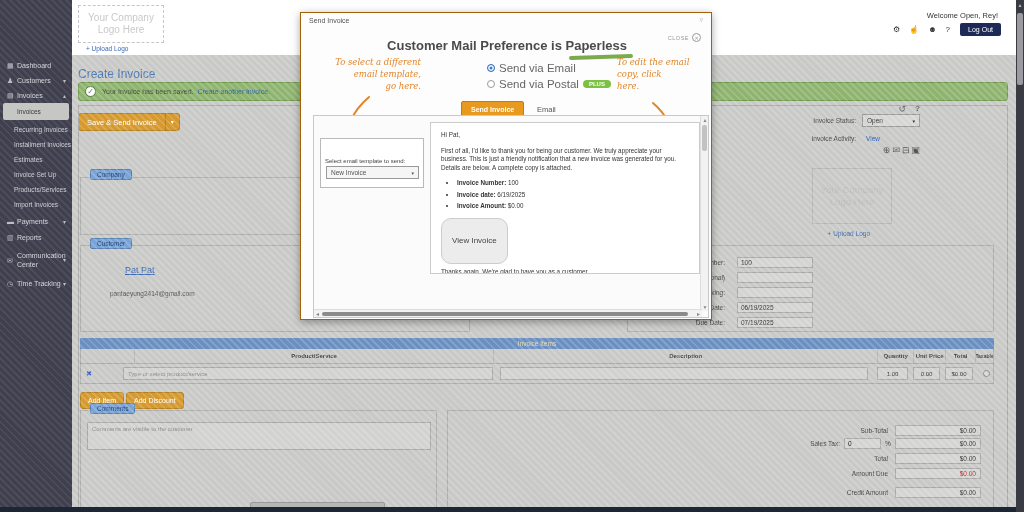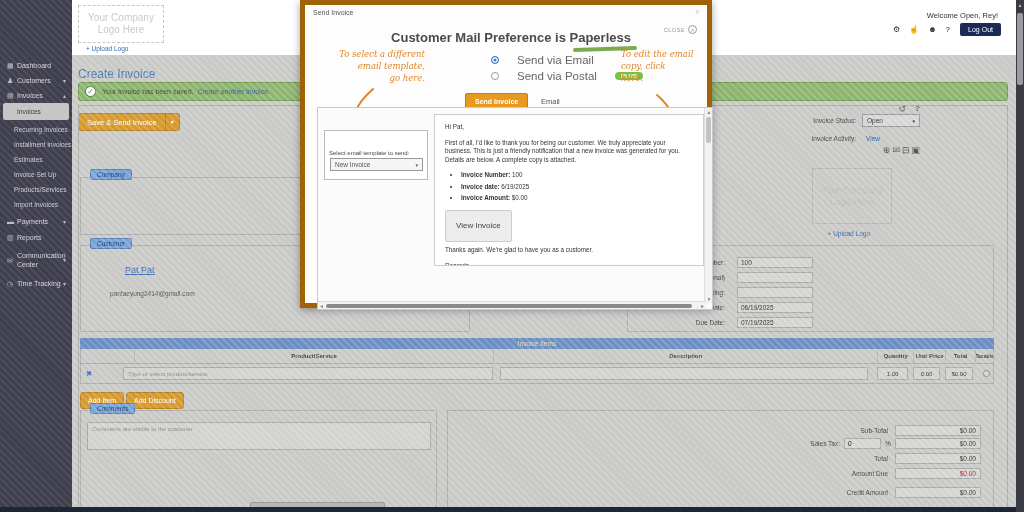--- a/index.html
+++ b/index.html
@@ -132,34 +132,34 @@
     border:1px solid #9a9a98; border-radius:2px 2px 0 0; z-index:5; }
   #bottom-strip { position:absolute; left:0; top:507px; width:1024px; height:5px; background:#1d2634; z-index:6; }
 
   
   #page-scroll { position:absolute; right:0; top:0; width:8px; height:512px; background:#3a3a44; z-index:7; }
   #page-scroll .arr { position:absolute; left:0; width:8px; font-size:5px; color:#b9b9bf; text-align:center; cursor:pointer; }
   #page-scroll .thumb { position:absolute; left:1px; top:13px; width:6px; height:72px; background:#9a9aa0;
     border-radius:2px; cursor:pointer; }
 
   
-  #modal { position:absolute; left:300px; top:0; width:412px; height:308px; background:#fdfdfd;
-    border:5px solid #a16207; box-shadow:0 2px 8px rgba(0,0,0,0.35); z-index:10; }
+  #modal { position:absolute; left:300px; top:12px; width:412px; height:308px; background:#fdfdfd;
+    border:1px solid #a16207; box-shadow:0 2px 8px rgba(0,0,0,0.35); z-index:10; }
   #modal-title { position:absolute; left:8px; top:4px; font-size:7px; color:#555; }
   #modal-corner-ic { position:absolute; right:8px; top:3px; font-size:7px; color:#aaa; cursor:pointer; }
   #modal-close { position:absolute; right:10px; top:20px; display:flex; align-items:center; gap:3px;
     cursor:pointer; }
   #modal-close .txt { font-size:5.5px; color:#999; letter-spacing:0.5px; }
   #modal-close .circ { width:9px; height:9px; border:1px solid #999; border-radius:50%; color:#999;
     font-size:5px; line-height:8px; text-align:center; }
   #modal-heading { position:absolute; left:0; top:25px; width:412px; text-align:center;
     font-size:13px; font-weight:bold; color:#4a4a4a; }
   #swoosh { position:absolute; left:268px; top:42px; width:64px; height:4px; background:#7cab4e;
     border-radius:3px; transform:rotate(-2deg); }
-  .radio-row { position:absolute; left:186px; display:flex; align-items:center; gap:18px; cursor:pointer; }
+  .radio-row { position:absolute; left:186px; display:flex; align-items:center; gap:4px; cursor:pointer; }
   #radio-email { top:49px; } #radio-postal { top:65px; }
   .radio { width:8px; height:8px; border:1px solid #9a9a9a; border-radius:50%; background:#fff; }
   .radio.sel { background:#3a78c9; border-color:#3a78c9; box-shadow:inset 0 0 0 1.5px #fff; }
   .radio-lbl { font-size:11.5px; color:#666; }
   #plus-badge { background:#7cc142; color:#fff; font-size:6px; font-weight:bold; padding:1px 6px;
     border-radius:6px; }
   #modal-send { position:absolute; left:160px; top:88px; background:#e8991f; border:1px solid #c07f14;
     border-radius:2px; color:#fff; font-size:7px; font-weight:bold; padding:4px 9px; cursor:pointer; }
   #modal-cancel { position:absolute; left:236px; top:92px; font-size:7.5px; color:#555; cursor:pointer; }
 
@@ -184,22 +184,22 @@
     justify-content:center; cursor:pointer; }
   #btn-edit { position:absolute; left:362px; top:8px; width:30px; height:13px; background:#e6e6e6;
     border:1px solid #ccc; color:#9a9a9a; font-size:6.5px; border-radius:2px; display:flex;
     align-items:center; justify-content:center; cursor:pointer; }
   #email-panel { position:absolute; left:116px; top:6px; width:270px; height:152px; border:1px solid #ccc;
     background:#fff; padding:8px 10px; font-size:6.3px; color:#333; line-height:8.5px; overflow:hidden; }
   #email-panel p { margin-bottom:7px; }
   #email-bullets { margin:2px 0 4px 16px; }
   #email-bullets li { margin-bottom:3px; }
   #email-bullets b { font-weight:bold; }
-  #view-invoice { display:inline-block; background:#ececec; border:1px solid #ccc; border-radius:2px;
-    color:#444; font-size:8px; padding:11px 10px; margin:3px 0 4px 0; cursor:pointer; }
+  #view-invoice { display:inline-block; background:#ececec; border:1px solid #ccc; border-radius:10px;
+    color:#444; font-size:8px; padding:18px 10px; margin:3px 0 4px 0; cursor:pointer; }
   #vscroll { position:absolute; right:0; top:0; width:8px; height:195px; background:#f2f2f2;
     border-left:1px solid #ddd; }
   #vscroll .arr { position:absolute; left:0; width:8px; font-size:5px; color:#888; text-align:center; cursor:pointer; }
   #vscroll .thumb { position:absolute; left:1px; top:9px; width:5px; height:26px; background:#c2c2c2;
     border-radius:2px; cursor:pointer; }
   #hscroll { position:absolute; left:0; bottom:0; width:388px; height:8px; background:#f2f2f2;
     border-top:1px solid #ddd; }
   #hscroll .arr { position:absolute; top:1px; font-size:5px; color:#888; cursor:pointer; }
   #hscroll .thumb { position:absolute; left:8px; top:2px; width:366px; height:4px; background:#8a8a8a;
     border-radius:2px; cursor:pointer; }

